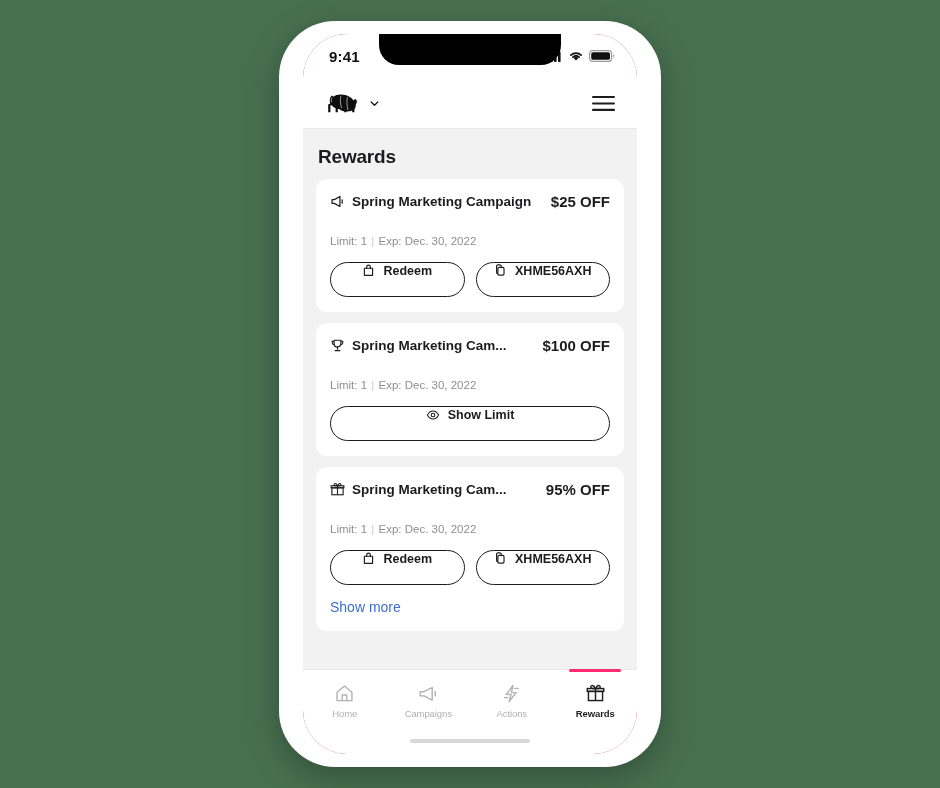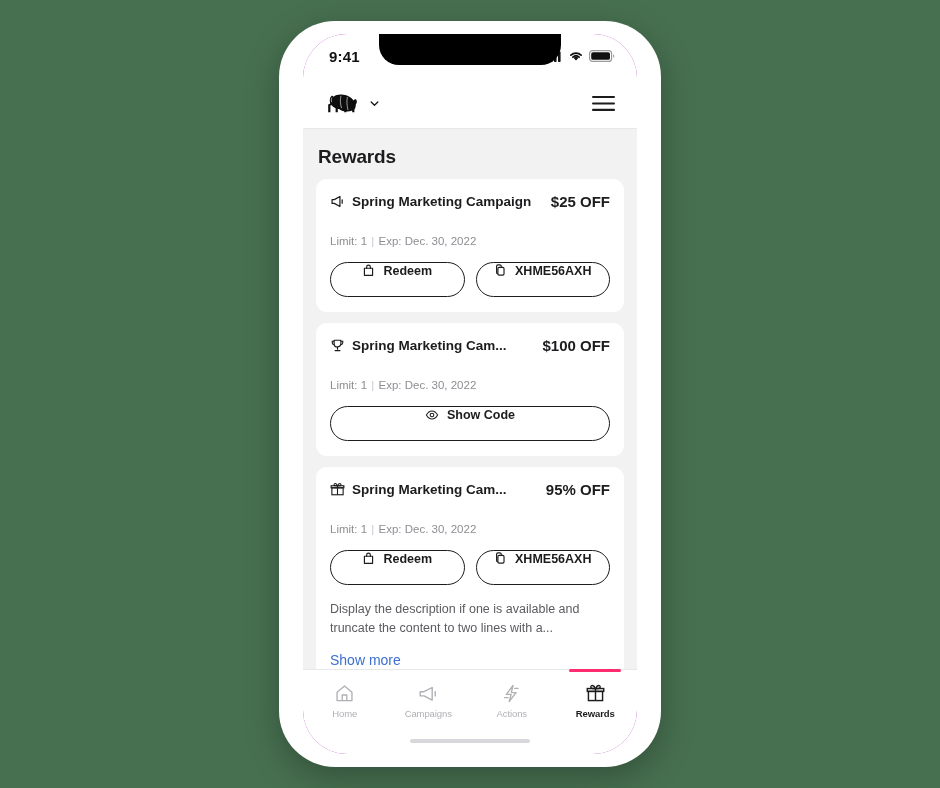--- a/index.html
+++ b/index.html
@@ -377,21 +377,21 @@
           <span>Exp: Dec. 30, 2022</span>
         </div>
         <div class="card-actions">
           <button class="pill-btn">
             <span>
               <svg class="icon-svg" width="14" height="14" viewBox="0 0 16 16">
                 <path d="M1.6 8 C3.4 4.8 5.6 3.4 8 3.4 C10.4 3.4 12.6 4.8 14.4 8 C12.6 11.2 10.4 12.6 8 12.6 C5.6 12.6 3.4 11.2 1.6 8 Z" fill="none" stroke="#1c1c1e" stroke-width="1.2"></path>
                 <circle cx="8" cy="8" r="2.1" fill="none" stroke="#1c1c1e" stroke-width="1.2"></circle>
               </svg>
             </span>
-            <span>Show Code</span>
+            <span>Show Limit</span>
           </button>
         </div>
       </div>
 
       <div class="reward-card">
         <div class="card-top-row">
           <div class="card-title-wrap">
             <span>
               <svg class="icon-svg" width="15" height="15" viewBox="0 0 16 16">
                 <rect x="2.0" y="6.2" width="12" height="7.4" fill="none" stroke="#1c1c1e" stroke-width="1.2"></rect>
@@ -423,21 +423,20 @@
           <button class="pill-btn">
             <span>
               <svg class="icon-svg" width="13" height="13" viewBox="0 0 14 14">
                 <rect x="4.2" y="3.6" width="6.6" height="8.4" rx="1.4" fill="none" stroke="#1c1c1e" stroke-width="1.25"></rect>
                 <path d="M7.8 3.6 L7.8 2.4 a1.4 1.4 0 0 0-1.4-1.4 L4.2 1.0 a1.4 1.4 0 0 0-1.4 1.4 L2.8 9.2 a1.4 1.4 0 0 0 1.4 1.4" fill="none" stroke="#1c1c1e" stroke-width="1.25" stroke-linejoin="round"></path>
               </svg>
             </span>
             <span>XHME56AXH</span>
           </button>
         </div>
-        <div class="card-description">Display the description if one is available and truncate the content to two lines with a...</div>
         <a class="show-more-link" style="color: rgb(60, 111, 208);">Show more</a>
       </div>
     </div>
 
     <div id="bottom-nav">
       <div class="nav-item">
         <span>
           <svg class="icon-svg" width="21" height="21" viewBox="0 0 22 22">
             <path d="M3.2 9.6 L11 3.2 L18.8 9.6 L18.8 18.4 L3.2 18.4 Z" fill="none" stroke="#b0b0b5" stroke-width="1.4" stroke-linejoin="round"></path>
             <path d="M8.6 18.4 L8.6 12.6 L13.4 12.6 L13.4 18.4" fill="none" stroke="#b0b0b5" stroke-width="1.4" stroke-linejoin="round"></path>

